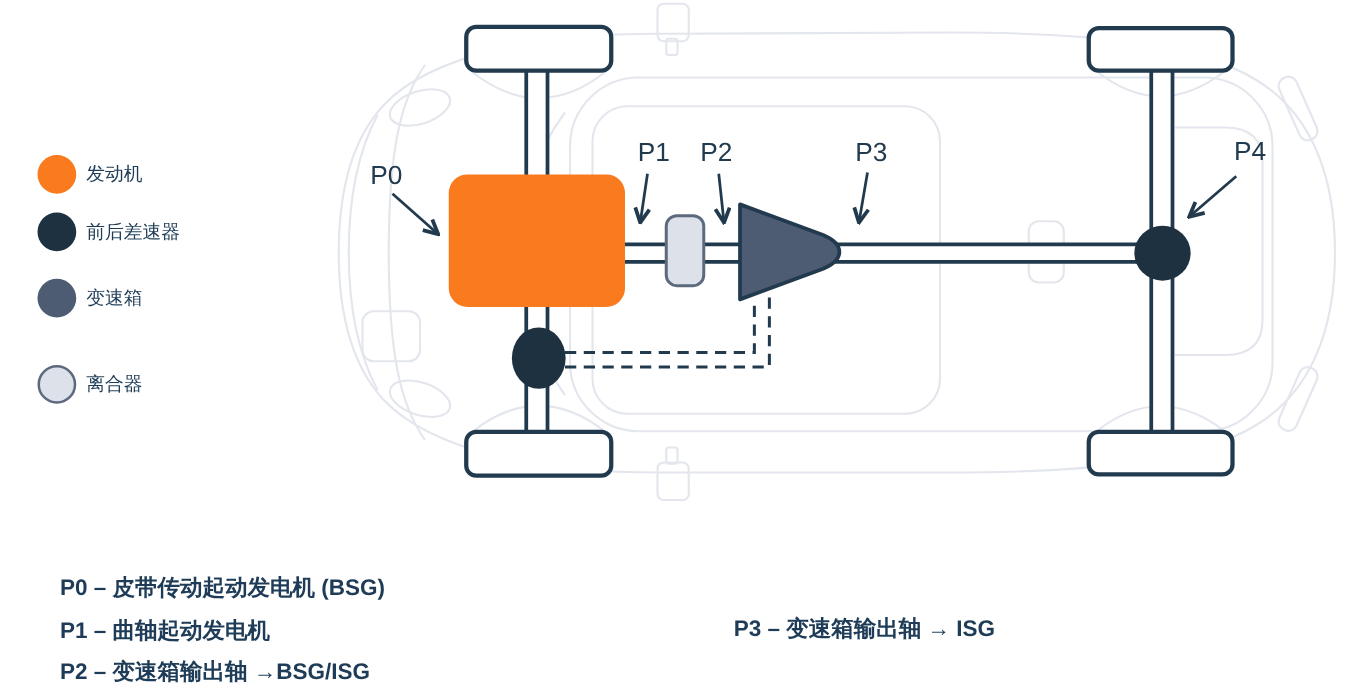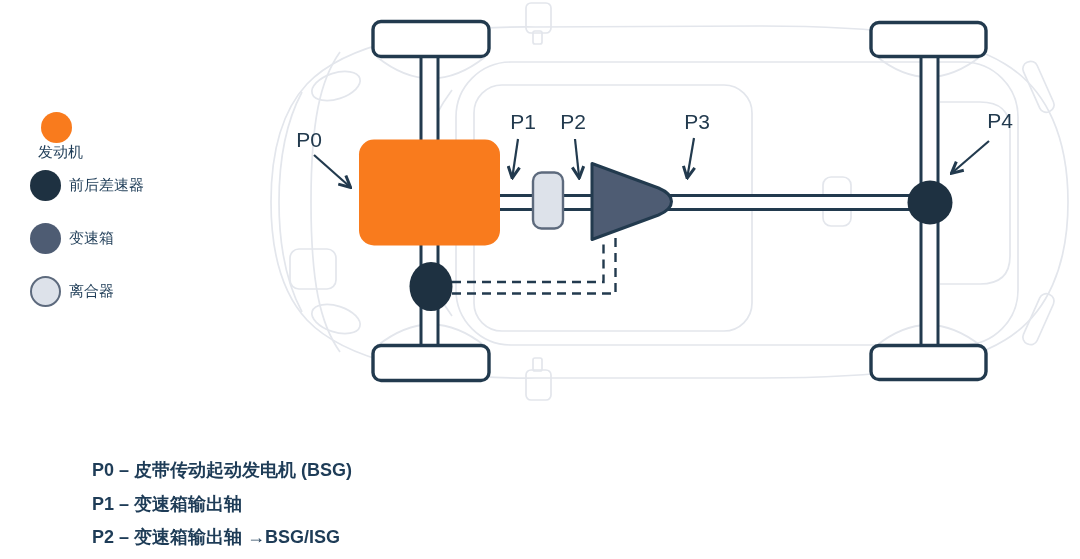--- a/index.html
+++ b/index.html
@@ -32,25 +32,25 @@
 
   
   .legend{position:absolute;left:30px;top:0;width:220px;}
   .legend-item{position:absolute;left:0;display:flex;align-items:center;}
   .legend-item .dot{width:31px;height:31px;border-radius:50%;flex:0 0 auto;}
   .legend-item .lbl{margin-left:8px;font-size:15px;font-weight:500;color:var(--text);white-space:nowrap;}
   .dot-engine{background:var(--orange);}
   .dot-differential{background:var(--navy);}
   .dot-gearbox{background:var(--slate);}
   .dot-clutch{background:var(--clutchFill);border:2px solid var(--clutchStroke);}
-  .li-0{top:112px;flex-direction:column;} .li-1{top:170px;justify-content:space-between;} .li-2{top:223px;} .li-3{top:276px;}
+  .li-0{top:124px;} .li-1{top:170px;justify-content:space-between;} .li-2{top:223px;} .li-3{top:292px;}
 
   
   .defs-col{position:absolute;font-size:18px;font-weight:700;color:var(--text);
-            line-height:33.5px;white-space:nowrap;margin-left:44px;}
+            line-height:33.5px;white-space:nowrap;}
   .defs-left{left:48px;top:454px;}
   .defs-right{left:587px;top:487px;}
 </style>
 </head>
 <body>
 
 <div class="stage">
 
   <svg class="diagram" width="1080" height="559" viewBox="0 0 1080 559">
     <defs>
@@ -144,19 +144,20 @@
       <span class="lbl">变速箱</span>
     </div>
     <div class="legend-item li-3">
       <span class="dot dot-clutch"></span>
       <span class="lbl">离合器</span>
     </div>
   </div>
 
   <div class="defs-col defs-left">
     <div>P0 – 皮带传动起动发电机 (BSG)</div>
-    <div>P1 – 变速箱输出轴</div>
+    <div>P1 – 曲轴起动发电机</div>
     <div>P2 – 变速箱输出轴 →BSG/ISG</div>
   </div>
   <div class="defs-col defs-right">
+    <div>P3 – 变速箱输出轴 → ISG</div>
   </div>
 
 </div>
 
 </body></html>

